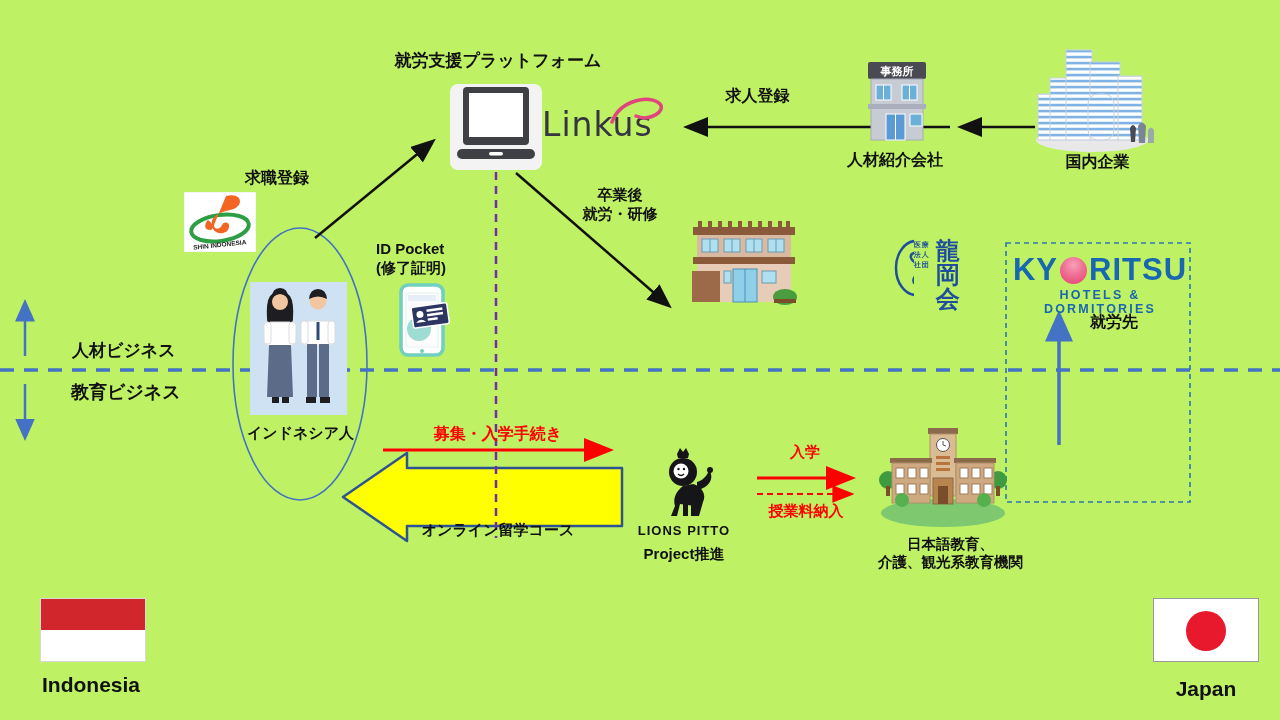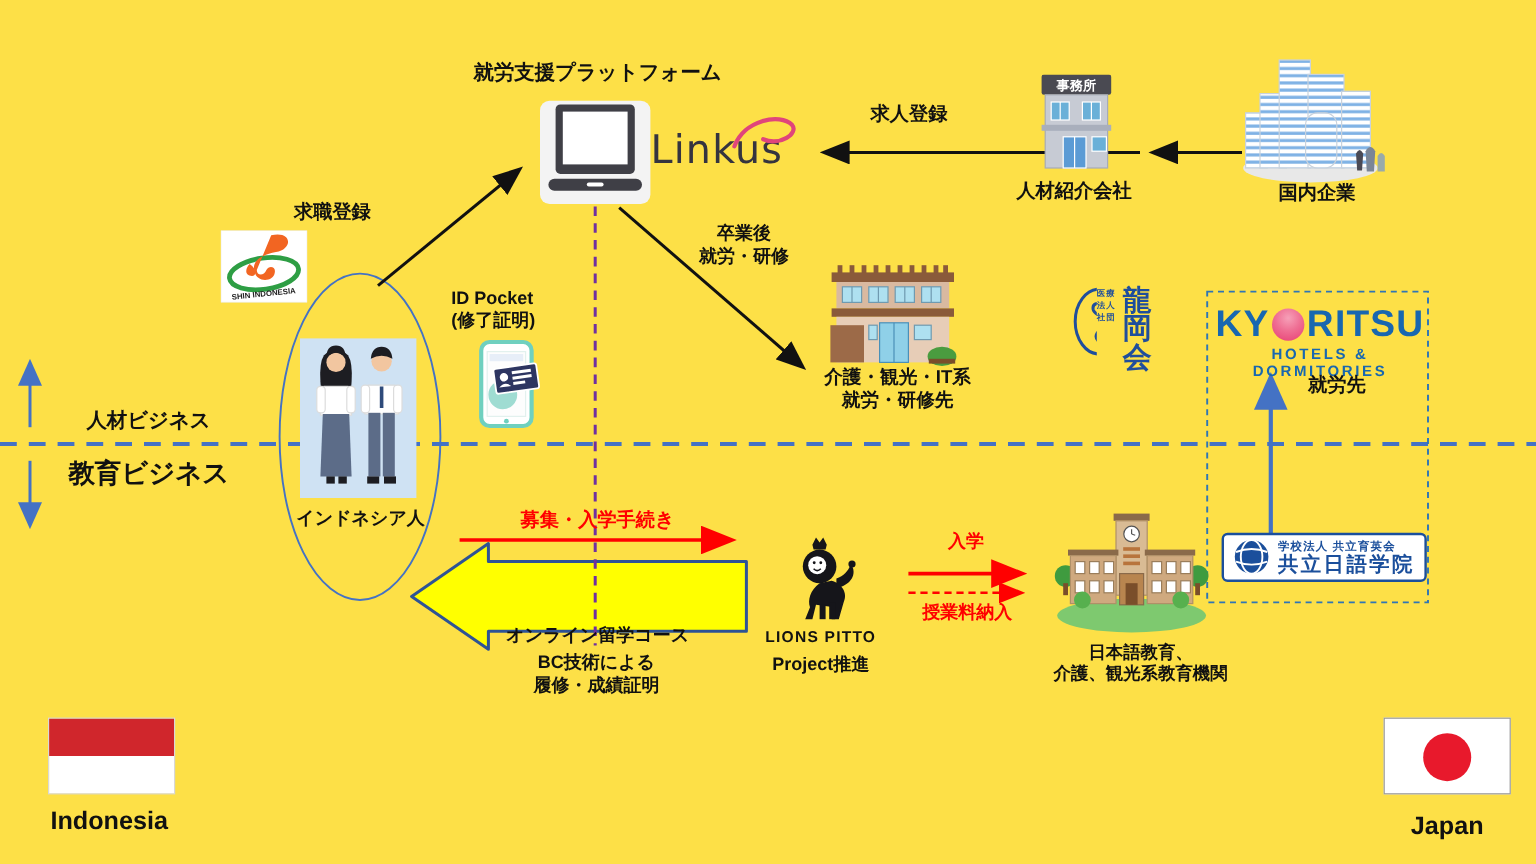--- a/index.html
+++ b/index.html
@@ -1,16 +1,16 @@
 <!DOCTYPE html>
 <html><head>
 <meta charset="utf-8">
 <style>
   html,body{margin:0;padding:0;background:#fff;}
-  #canvas{position:relative;width:1280px;height:720px;background:#fde047;overflow:hidden;
+  #canvas{position:relative;width:1280px;height:720px;background:#bef264;overflow:hidden;
           font-family:"Liberation Sans","DejaVu Sans",sans-serif;color:#111;}
   .abs{position:absolute;}
   .lbl{font-weight:bold;color:#111;line-height:1.25;}
   .ctr{text-align:center;}
   .pre{white-space:pre-line;}
   .red{color:#FF0000;}
   #connector-layer{position:absolute;left:0;top:0;z-index:0;}
   .fg{z-index:1;}
   
   .laptop-bg{background:#f3f3f3;border-radius:8px;}
@@ -225,22 +225,20 @@
     <rect x="3" y="44" width="102" height="7" fill="#8a5a3a"></rect>
     <rect x="7" y="51" width="94" height="38" fill="#e7cdb7"></rect>
     <rect x="2" y="58" width="28" height="31" fill="#9c6a48"></rect>
     <rect x="43" y="56" width="24" height="33" fill="#8fd0e8" stroke="#4a90b8"></rect>
       <line x1="55" y1="56" x2="55" y2="89" stroke="#4a90b8"></line>
     <rect x="34" y="58" width="7" height="12" fill="#aee0f0" stroke="#6f9ab0"></rect>
     <rect x="72" y="58" width="14" height="12" fill="#aee0f0" stroke="#6f9ab0"></rect>
     <ellipse cx="95" cy="84" rx="12" ry="8" fill="#4a9c3f"></ellipse>
       <rect x="84" y="86" width="22" height="4" fill="#7a4e2a"></rect>
   </svg>
-  <div class="abs fg lbl ctr pre" style="left:668px;top:305px;width:160px;font-size:15.5px;">介護・観光・IT系
-就労・研修先</div>
 
   <div class="abs fg tats" style="left:893px;top:239px;width:78px;">
     <svg width="46" height="60">
       <ellipse cx="23" cy="29" rx="20" ry="27" fill="none" stroke="#1F4E9C" stroke-width="2.5"></ellipse>
       <path d="M27,9 C33,9 36,13 35,16 C34,18 30,18 28,16 C22,12 17,14 18,19 C19,23 25,24 27,28 C29,33 23,35 21,39 C19,43 23,48 28,46 C32,44 30,40 27,41" fill="none" stroke="#1F4E9C" stroke-width="2.5" stroke-linecap="round"></path>
       <circle cx="31" cy="12.5" r="1.4" fill="#1F4E9C"></circle>
     </svg>
     <div class="tats-org">医療法人社団</div>
     <div class="tats-name">龍岡会</div>
   </div>
@@ -249,26 +247,24 @@
     <div class="kyo-row">
       <span class="kyo-txt">KY</span>
       <span class="kyo-dot"></span>
       <span class="kyo-txt">RITSU</span>
     </div>
     <div class="kyo-sub">HOTELS &amp; DORMITORIES</div>
   </div>
   <div class="abs fg lbl" style="left:1090px;top:312px;font-size:16px;">就労先</div>
 
   <div class="abs fg lbl" style="left:72px;top:340px;font-size:17px;">人材ビジネス</div>
-  <div class="abs fg lbl" style="left:57px;top:381px;font-size:22px;">教育ビジネス</div>
+  <div class="abs fg lbl" style="left:71px;top:381px;font-size:18px;">教育ビジネス</div>
 
   <div class="abs fg lbl ctr red" style="left:398px;top:424px;width:200px;font-size:16px;">募集・入学手続き</div>
   <div class="abs fg lbl ctr" style="left:398px;top:488px;width:200px;font-size:15px;margin-top:33px;">オンライン留学コース</div>
-  <div class="abs fg lbl ctr pre" style="left:426px;top:544px;width:142px;font-size:15px;">BC技術による
-履修・成績証明</div>
 
   <div class="abs fg lions" style="left:630px;top:446px;width:108px;">
     <svg width="74" height="76">
       <polygon points="30,8 33,2 36,6 39,2 42,8 41,12 31,12" fill="#15151a"></polygon>
       <circle cx="36" cy="26" r="14" fill="#15151a"></circle>
       <path d="M36,40 C28,46 26,54 28,60 L24,70 L30,70 L33,58 L48,60 L46,70 L52,70 L56,56 C60,48 54,40 46,38 z" fill="#15151a"></path>
       <path d="M50,44 C62,42 68,32 62,24 C60,30 56,34 50,36" fill="#15151a"></path>
       <circle cx="63" cy="24" r="3" fill="#15151a"></circle>
       <circle cx="34" cy="25" r="7.5" fill="#fff"></circle>
       <circle cx="31.5" cy="23" r="1.2" fill="#15151a"></circle>
@@ -317,31 +313,20 @@
         <rect x="106" y="60" width="8" height="10"></rect>
       </g>
     <rect x="55" y="54" width="20" height="26" fill="#b8854f" stroke="#8a6a4a"></rect>
     <rect x="60" y="62" width="10" height="18" fill="#7a4e2a"></rect>
     <circle cx="24" cy="76" r="7" fill="#57b04e"></circle>
       <circle cx="106" cy="76" r="7" fill="#57b04e"></circle>
   </svg>
   <div class="abs fg lbl ctr pre" style="left:858px;top:535px;width:185px;font-size:14.5px;">日本語教育、
 介護、観光系教育機関</div>
 
-  <div class="abs fg school-box" style="left:1018px;top:444px;">
-    <svg width="30" height="30">
-      <circle cx="15" cy="15" r="14" fill="#1b4f9c"></circle>
-      <path d="M15,1 a9,14 0 0,0 0,28 a9,14 0 0,0 0,-28" fill="none" stroke="#fff" stroke-width="1.6"></path>
-      <path d="M2,11 q13,-5 26,0 M2,19 q13,5 26,0" fill="none" stroke="#fff" stroke-width="1.6"></path>
-    </svg>
-    <div>
-      <div class="school-org">学校法人 共立育英会</div>
-      <div class="school-name">共立日語学院</div>
-    </div>
-  </div>
 
   <div class="abs fg flag" style="left:40px;top:598px;width:106px;height:64px;border:1px solid #d8d8d8;">
     <div style="height:50%;background:#d0262c;"></div>
     <div style="height:50%;background:#fff;"></div>
   </div>
   <div class="abs fg lbl" style="left:42px;top:672px;font-size:21px;">Indonesia</div>
 
   <div class="abs fg flag" style="left:1153px;top:598px;width:106px;height:64px;border:1px solid #9a9a9a;background:#fff;">
     <div style="width:40px;height:40px;border-radius:50%;background:#e8192c;margin:12px auto 0;"></div>
   </div>

